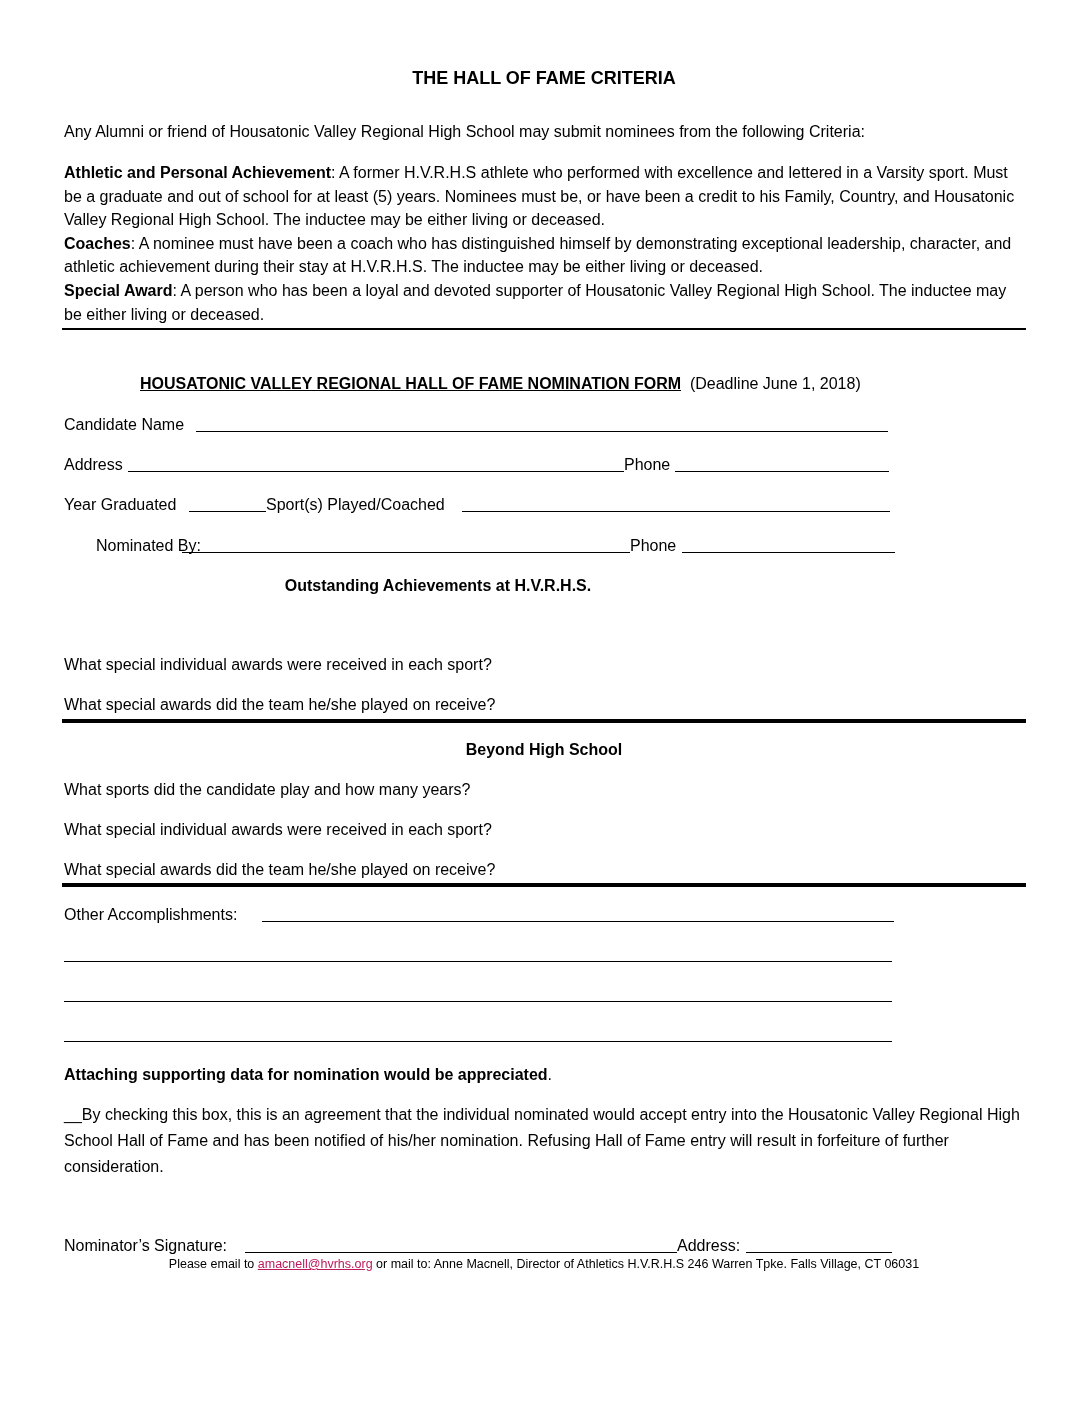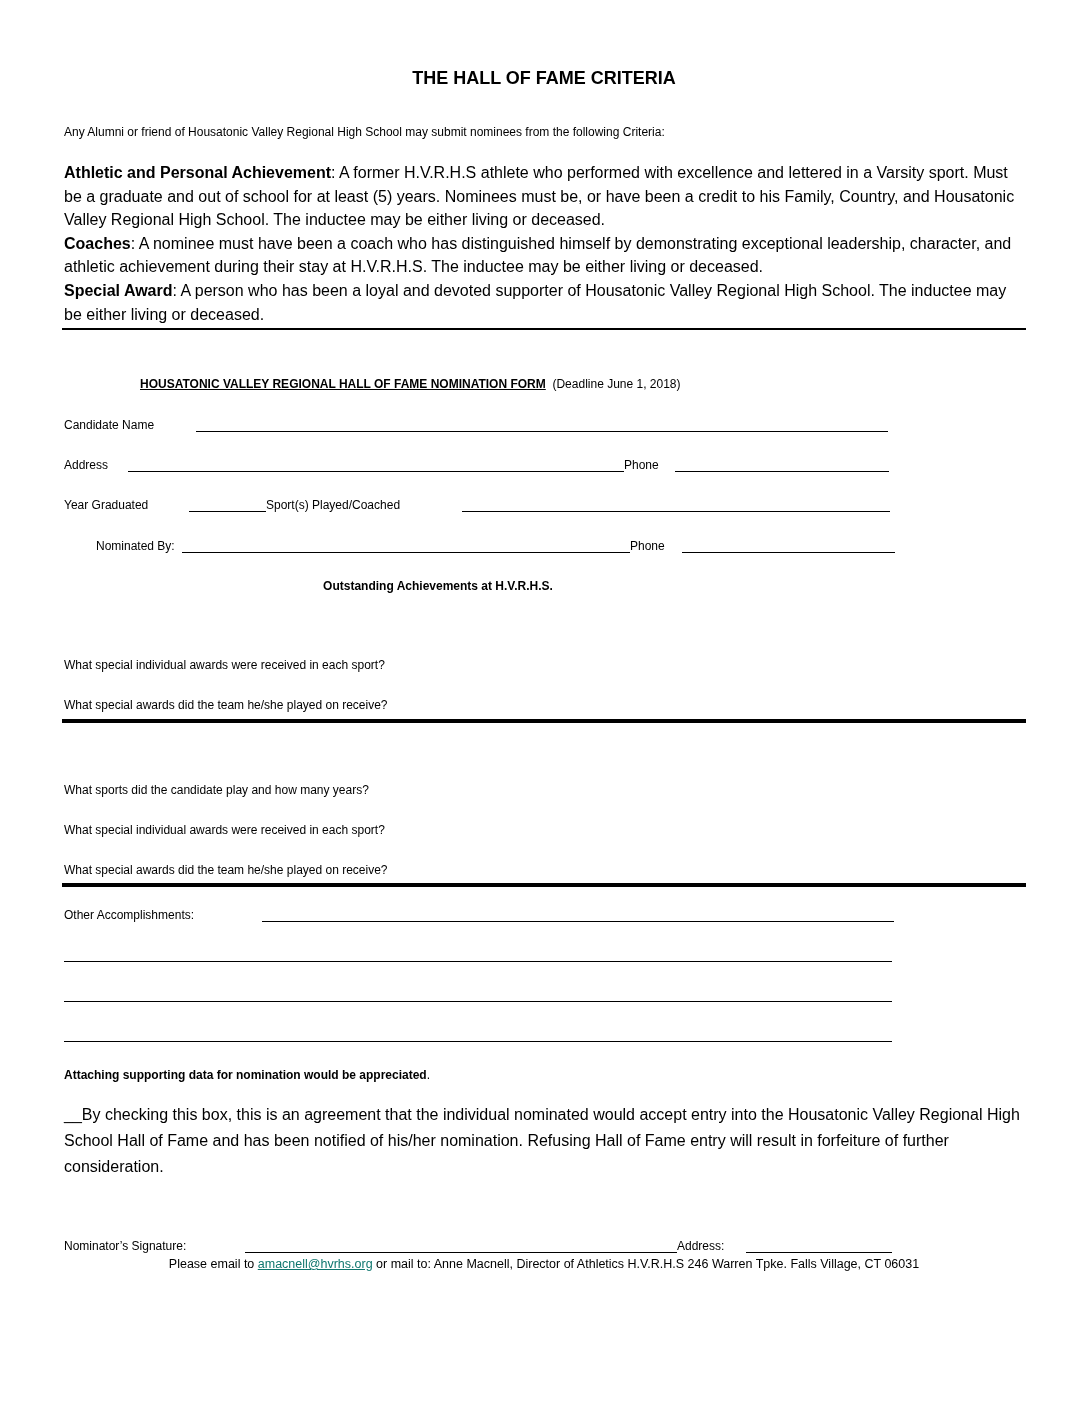--- a/index.html
+++ b/index.html
@@ -5,30 +5,30 @@
   html, body { margin: 0; padding: 0; background: #ffffff; }
   body {
     width: 1088px; height: 1408px; position: relative; overflow: hidden;
     font-family: "Liberation Sans", sans-serif; color: #000;
   }
   .page { position: absolute; left: 0; top: 0; width: 1088px; height: 1408px; }
   .title {
     position: absolute; left: 0; width: 1088px; top: 68px; text-align: center;
     font-weight: bold; font-size: 18px; letter-spacing: 0px;
   }
-  .t { position: absolute; font-size: 12px; white-space: nowrap; line-height: 20px; }
+  .t { position: absolute; font-size: 16px; white-space: nowrap; line-height: 20px; }
   .para { position: absolute; left: 64px; width: 960px; font-size: 16px; line-height: 23.6px; }
   .b { font-weight: bold; }
   .u { text-decoration: underline; }
   .rule-thin { position: absolute; left: 62px; width: 964px; height: 2px; background: #000; }
   .rule-thick { position: absolute; left: 62px; width: 964px; height: 4px; background: #000; }
   .blank { position: absolute; height: 0; border-bottom: 1.5px solid #000; }
   .center { text-align: center; }
   .footer { position: absolute; left: 0; width: 1088px; top: 1257px; text-align: center; font-size: 12.5px; white-space: nowrap; }
-  .link { color: #0f766e; text-decoration: underline; }
+  .link { color: #be185d; text-decoration: underline; }
 </style>
 </head>
 <body>
 
 <div class="page">
 
   <div class="title">THE HALL OF FAME CRITERIA</div>
 
   <div class="t" style="left:64px; top:122px;">Any Alumni or friend of Housatonic Valley Regional High School may submit nominees from the following Criteria:</div>
 
@@ -60,20 +60,21 @@
   <div class="t" style="left:64px; top:536px;margin-left:32px;">Nominated By:</div>
   <div class="blank" style="left:182px; width:448px; top:552px;"></div>
   <div class="t" style="left:630px; top:536px;">Phone</div>
   <div class="blank" style="left:682px; width:213px; top:552px;"></div>
 
   <div class="t b center" style="left:0; width:876px; top:576px;">Outstanding Achievements at H.V.R.H.S.</div>
   <div class="t" style="left:64px; top:655px;">What special individual awards were received in each sport?</div>
   <div class="t" style="left:64px; top:695px;">What special awards did the team he/she played on receive?</div>
   <div class="rule-thick" style="top:719px;"></div>
 
+  <div class="t b center" style="left:0; width:1088px; top:740px;">Beyond High School</div>
   <div class="t" style="left:64px; top:780px;">What sports did the candidate play and how many years?</div>
   <div class="t" style="left:64px; top:820px;">What special individual awards were received in each sport?</div>
   <div class="t" style="left:64px; top:860px;">What special awards did the team he/she played on receive?</div>
   <div class="rule-thick" style="top:883px;"></div>
 
   <div class="t" style="left:64px; top:905px;">Other Accomplishments:</div>
   <div class="blank" style="left:262px; width:632px; top:921px;"></div>
   <div class="blank" style="left:64px; width:828px; top:961px;"></div>
   <div class="blank" style="left:64px; width:828px; top:1001px;"></div>
   <div class="blank" style="left:64px; width:828px; top:1041px;"></div>

